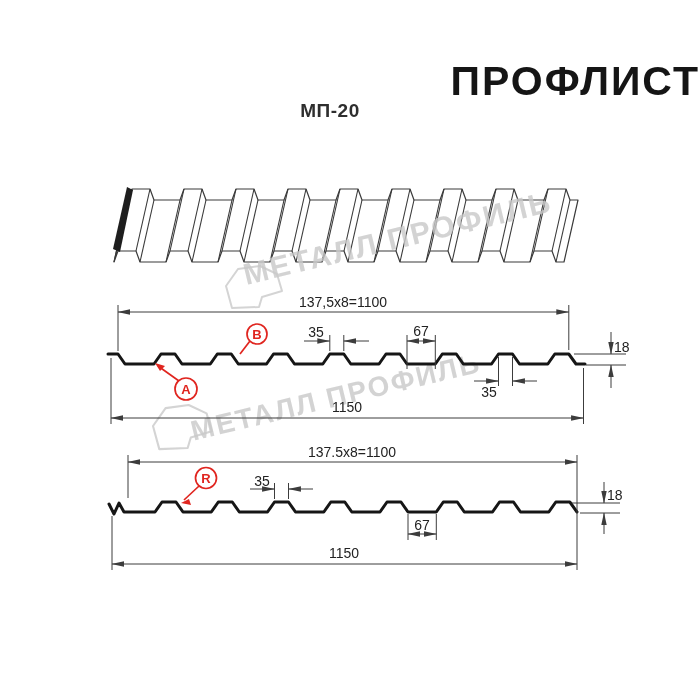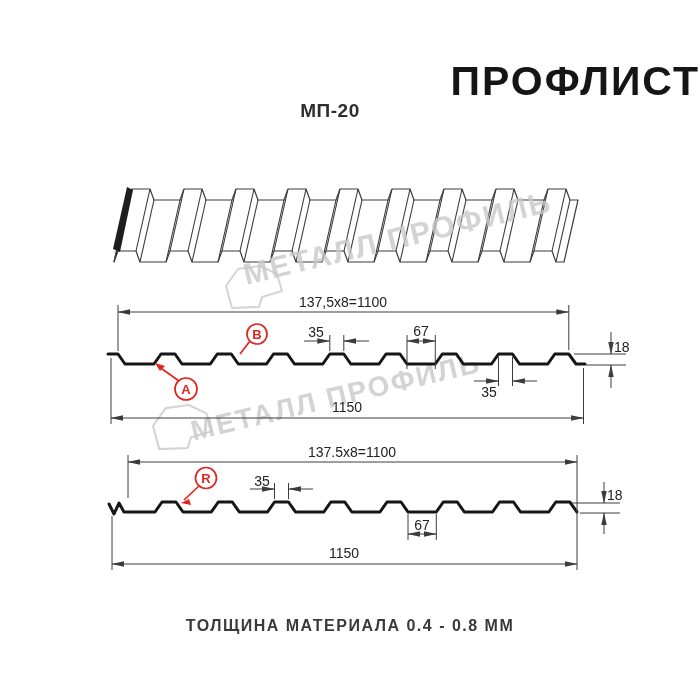--- a/index.html
+++ b/index.html
@@ -177,14 +177,13 @@
 
       <circle class="redlbl" cx="206" cy="478" r="10.5"></circle>
       <line class="redlbl" x1="199" y1="486" x2="184" y2="500"></line>
       <polygon points="181,503 189,499 191,505" fill="var(--red)"></polygon>
       <text class="redtext" x="206" y="483" font-size="14" text-anchor="middle">R</text>
     </g>
   </svg>
 
   <div class="title">ПРОФЛИСТ</div>
   <div class="subtitle">МП-20</div>
-  <div class="footer">ТОЛЩИНА МАТЕРИАЛА 0.4 - 0.8 ММ</div>
 </div>
 
 </body></html>

